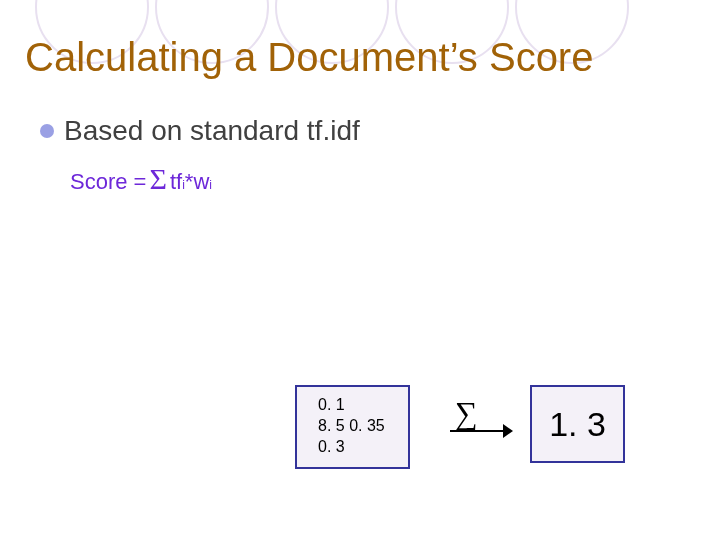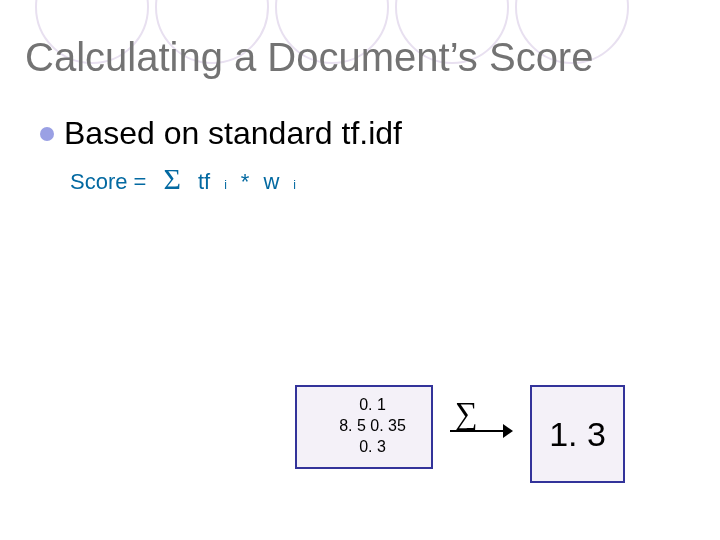--- a/index.html
+++ b/index.html
@@ -22,71 +22,70 @@
   .c2 { width: 110px; height: 110px; left: 155px; top: -50px; }
   .c3 { width: 110px; height: 110px; left: 275px; top: -50px; }
   .c4 { width: 110px; height: 110px; left: 395px; top: -50px; }
   .c5 { width: 110px; height: 110px; left: 515px; top: -50px; }
 
   .title {
     position: absolute;
     left: 25px;
     top: 35px;
     font-size: 40px;
-    color: #737373;
+    color: #a16207;
   }
 
   .bullet-row {
     position: absolute;
     left: 40px;
     top: 115px;
     display: flex;
     align-items: center;
   }
   .bullet-dot {
     width: 14px;
     height: 14px;
     border-radius: 50%;
     background: #9aa0e4;
     margin-right: 10px;
     flex: 0 0 auto;
   }
   .bullet-text {
-    font-size: 32px;
-    color: #000000;
+    font-size: 28px;
+    color: #404040;
   }
 
   .formula {
     position: absolute;
     left: 70px;
     top: 162px;
     font-size: 22px;
-    color: #0369a1;
+    color: #6d28d9;
     display: flex;
     align-items: baseline;
-    gap: 14px;
   }
   .formula .sigma-big {
     font-family: 'Times New Roman', serif;
     font-size: 30px;
     padding: 0 3px;
   }
   .formula sub {
     font-size: 12px;
     vertical-align: sub;
   }
 
   .numbox {
     position: absolute;
     left: 295px;
     top: 385px;
-    width: 138px;
+    width: 115px;
     border: 2px solid #33339a;
     background: #f4f1f8;
-    text-align: center;
+    text-align: left;
     padding: 8px 4px 10px 21px;
     box-sizing: border-box;
     line-height: 1.3;
     font-size: 16px;
   }
 
   .sigmasmall {
     position: absolute;
     left: 455px;
     top: 395px;
@@ -110,21 +109,21 @@
     border-left: 10px solid #000;
     border-top: 7px solid transparent;
     border-bottom: 7px solid transparent;
   }
 
   .resultbox {
     position: absolute;
     left: 530px;
     top: 385px;
     width: 95px;
-    height: 98px;
+    height: 78px;
     border: 2px solid #33339a;
     background: #f4f1f8;
     display: flex;
     align-items: center;
     justify-content: center;
     font-size: 34px;
     box-sizing: border-box;
   }
 </style>
 </head>

